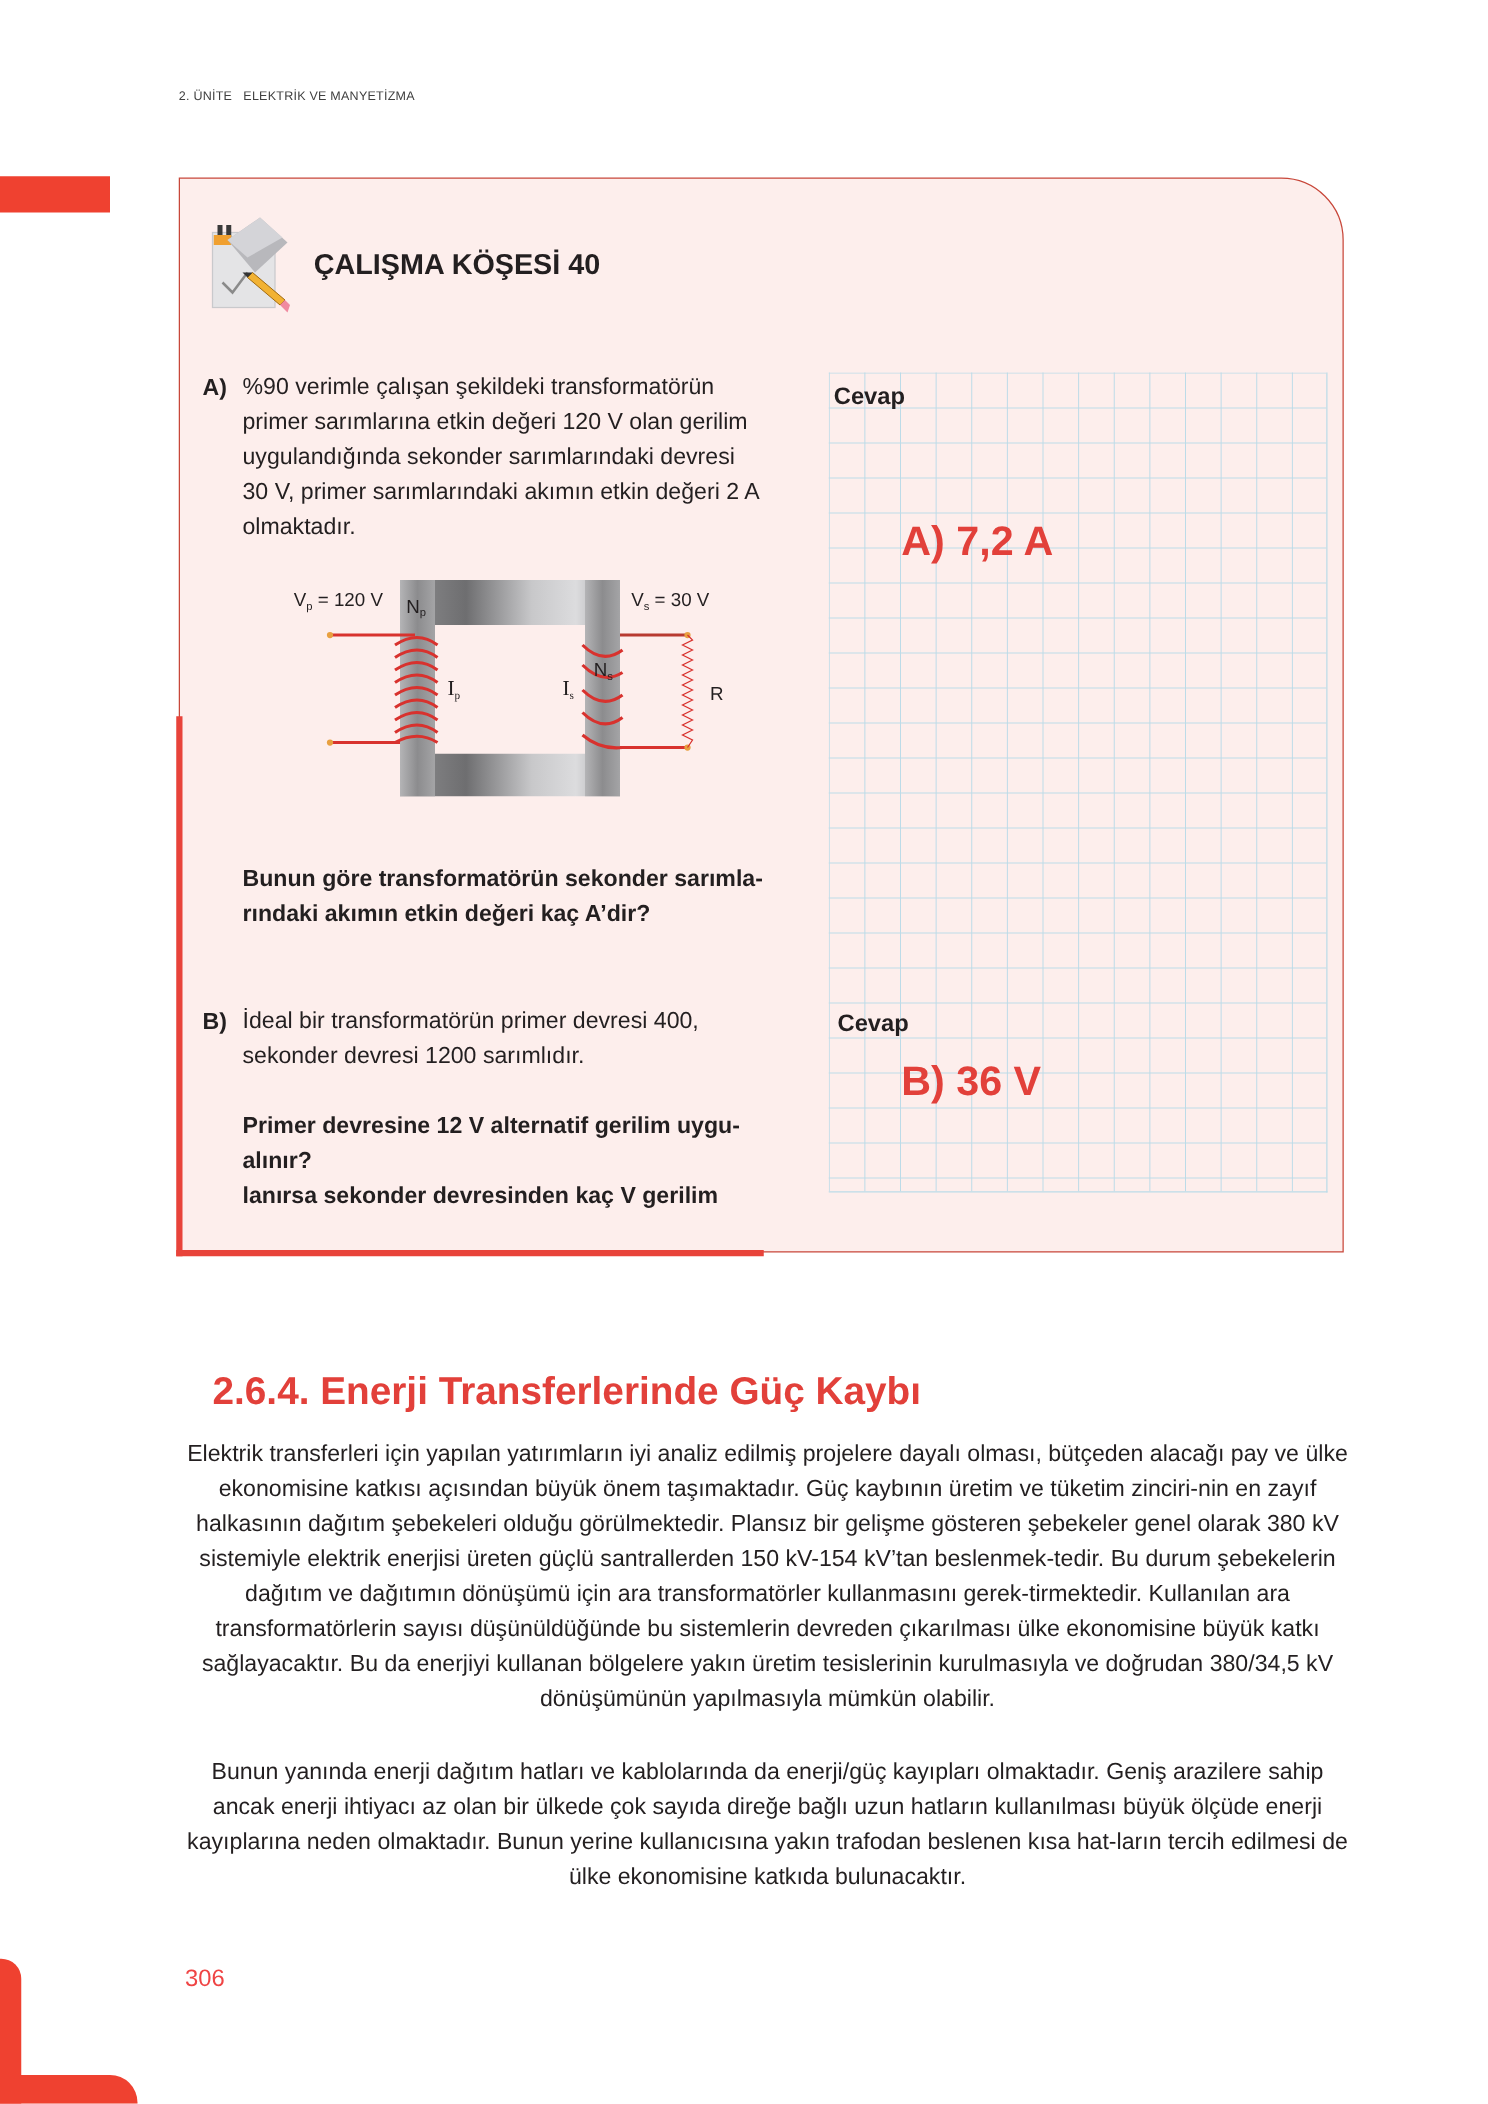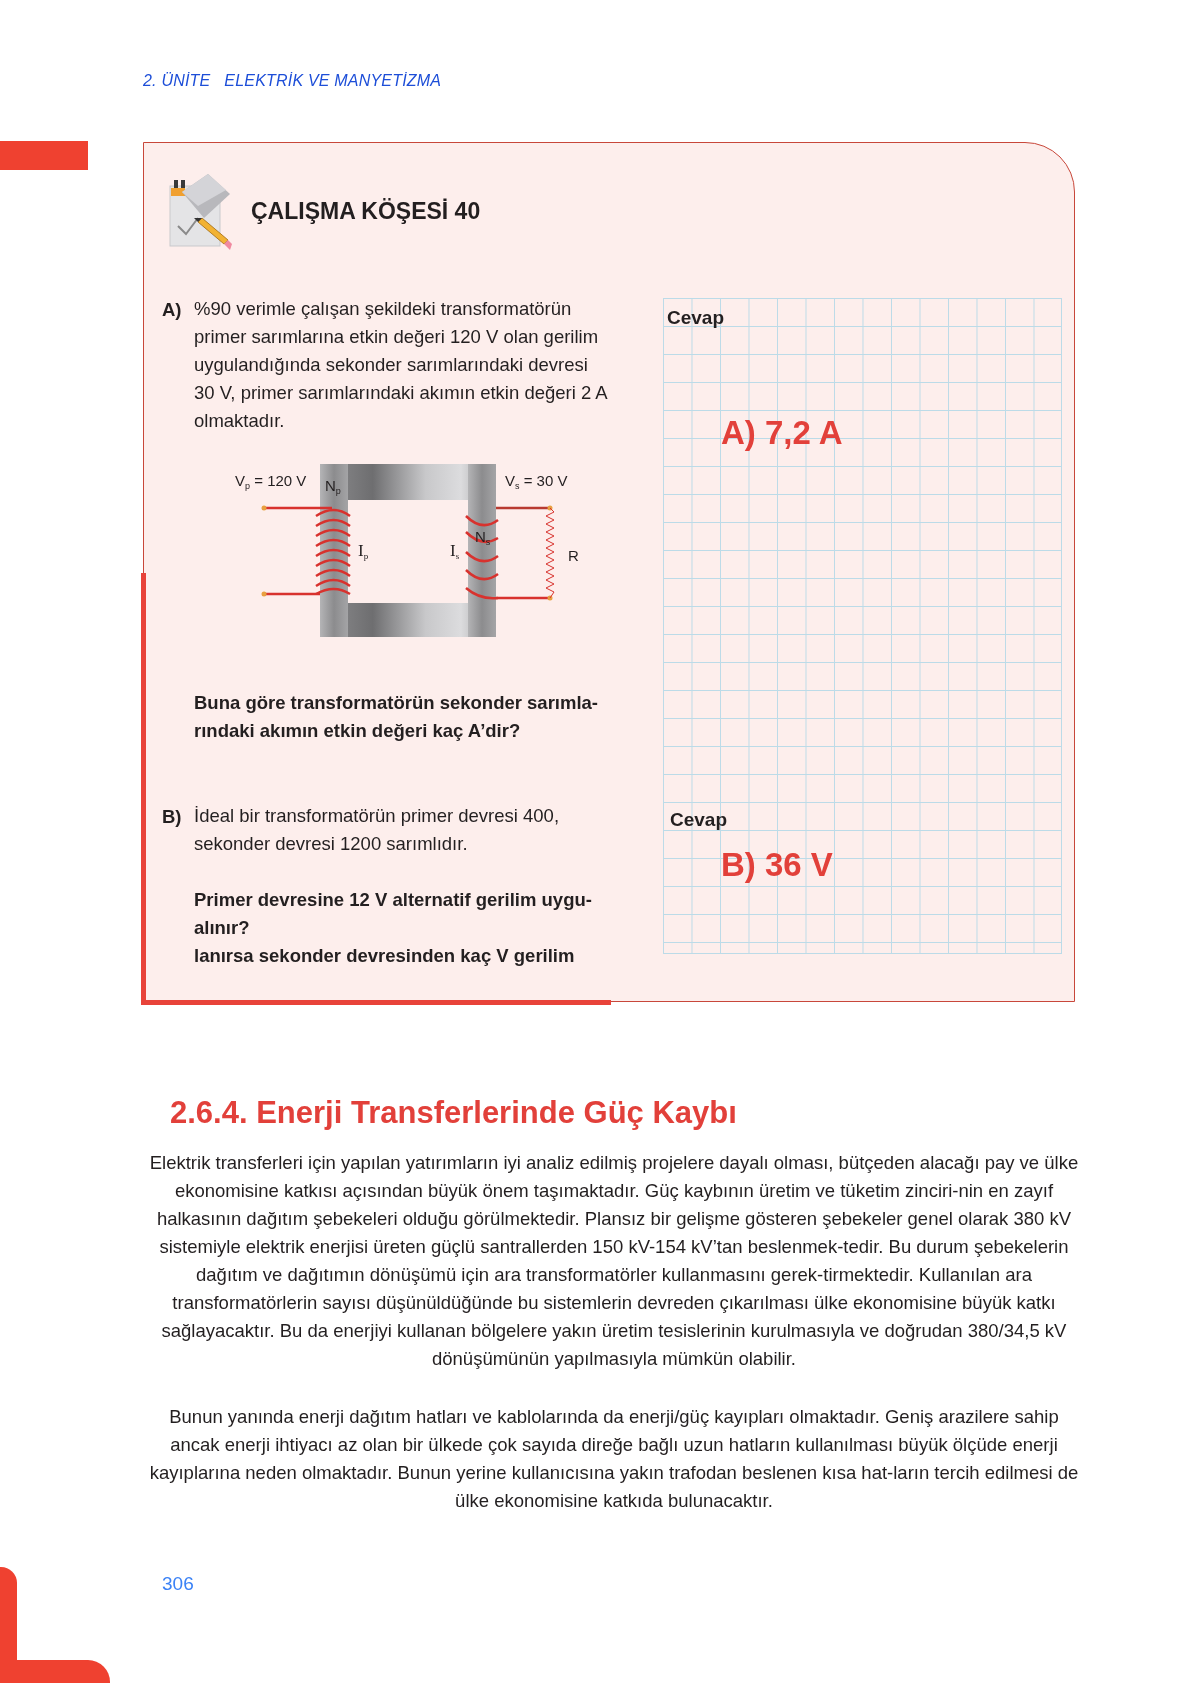--- a/index.html
+++ b/index.html
@@ -1,37 +1,37 @@
 <!DOCTYPE html>
 <html><head>
 <meta charset="utf-8">
 <style>
   html, body { margin:0; padding:0; }
   body { width:1190px; height:1683px; position:relative; background:#ffffff; font-family:"Liberation Sans", sans-serif; color:#231f20; overflow:hidden; }
   .abs { position:absolute; }
-  .running-head { left:143px; top:72px; font-size:16px; font-style:italic; color:#1d4ed8; letter-spacing:0.2px; white-space:pre; }
+  .running-head { left:143px; top:72px; font-size:10px; color:#404040; letter-spacing:0.2px; white-space:pre; }
   .red-tab { left:0; top:141px; width:88px; height:29px; background:#ef4130; }
   .box { left:143px; top:142px; width:932px; height:860px; background:#fdeeec; border:1.5px solid #c8473a; border-top-right-radius:50px; box-sizing:border-box; }
   .box-left-thick { left:141px; top:573px; width:5px; height:432px; background:#e8433a; }
   .box-bottom-thick { left:141px; top:1000px; width:470px; height:5px; background:#e8433a; }
   .title-icon { left:168px; top:172px; width:66px; height:80px; }
   .title { left:251px; top:198px; font-size:23px; font-weight:bold; color:#231f20; }
   .grid { left:663px; top:298px; width:399px; height:656px;
     background-image: linear-gradient(to right, #bcdbe8 1px, transparent 1px), linear-gradient(to bottom, #bcdbe8 1px, transparent 1px);
     background-size:28.5px 28px; border-right:1px solid #bcdbe8; border-bottom:1px solid #bcdbe8; box-sizing:border-box; }
   .cevap { font-size:19px; font-weight:bold; color:#231f20; }
   .answer { font-size:33px; font-weight:bold; color:#e2403a; }
   .q-label { font-size:18.5px; font-weight:bold; }
   .q-text { font-size:18.5px; line-height:28px; }
   .q-bold { font-size:18.5px; line-height:28px; font-weight:bold; }
   .diag-label { font-size:15px; color:#231f20; white-space:nowrap; }
   .diag-label sub { font-size:9px; vertical-align:-3px; }
   .section-heading { left:170px; top:1083px; font-size:31px; font-weight:bold; color:#e2403a;margin-top:12px; }
   .body-para { left:143px; width:942px; font-size:18.5px; line-height:28px; color:#231f20; text-align:center; }
-  .page-number { left:148px; top:1573px; font-size:19px; color:#3b82f6;margin-left:14px; }
+  .page-number { left:148px; top:1573px; font-size:19px; color:#ef4444; }
   .corner-v { left:0; top:1567px; width:17px; height:116px; background:#ef4130; border-top-right-radius:16px; }
   .corner-h { left:0; top:1660px; width:110px; height:23px; background:#ef4130; border-top-right-radius:22px; }
 </style>
 </head>
 <body>
 
 <div class="abs running-head">2. ÜNİTE   ELEKTRİK VE MANYETİZMA</div>
 <div class="abs red-tab"></div>
 
 <div class="abs box"></div>
@@ -126,21 +126,21 @@
 </div>
 <div class="abs diag-label" style="left:235px; top:472px;"><span>V</span><sub>p</sub><span> = 120 V</span></div>
 <div class="abs diag-label" style="left:325px; top:477px;"><span>N</span><sub>p</sub></div>
 <div class="abs diag-label" style="left:475px; top:488px;margin-top:40px;"><span>N</span><sub>s</sub></div>
 <div class="abs diag-label" style="left:505px; top:472px;"><span>V</span><sub>s</sub><span> = 30 V</span></div>
 <div class="abs diag-label" style="left:358px; top:541px; font-family:'Liberation Serif', serif; font-size:17px;"><span>I</span><sub>p</sub></div>
 <div class="abs diag-label" style="left:450px; top:541px; font-family:'Liberation Serif', serif; font-size:17px;"><span>I</span><sub>s</sub></div>
 <div class="abs diag-label" style="left:568px; top:547px;">R</div>
 
 <div class="abs q-bold" style="left:194px; top:689px; width:460px;">
-  <div>Buna göre transformatörün sekonder sarımla-</div>
+  <div>Bunun göre transformatörün sekonder sarımla-</div>
   <div>rındaki akımın etkin değeri kaç A’dir?</div>
 </div>
 
 <div class="abs q-label" style="left:162px; top:806px;">B)</div>
 <div class="abs q-text" style="left:194px; top:802px; width:460px;">
   <div>İdeal bir transformatörün primer devresi 400,</div>
   <div>sekonder devresi 1200 sarımlıdır.</div>
 </div>
 <div class="abs q-bold" style="left:194px; top:886px; width:460px;">
   <div>Primer devresine 12 V alternatif gerilim uygu-</div>

